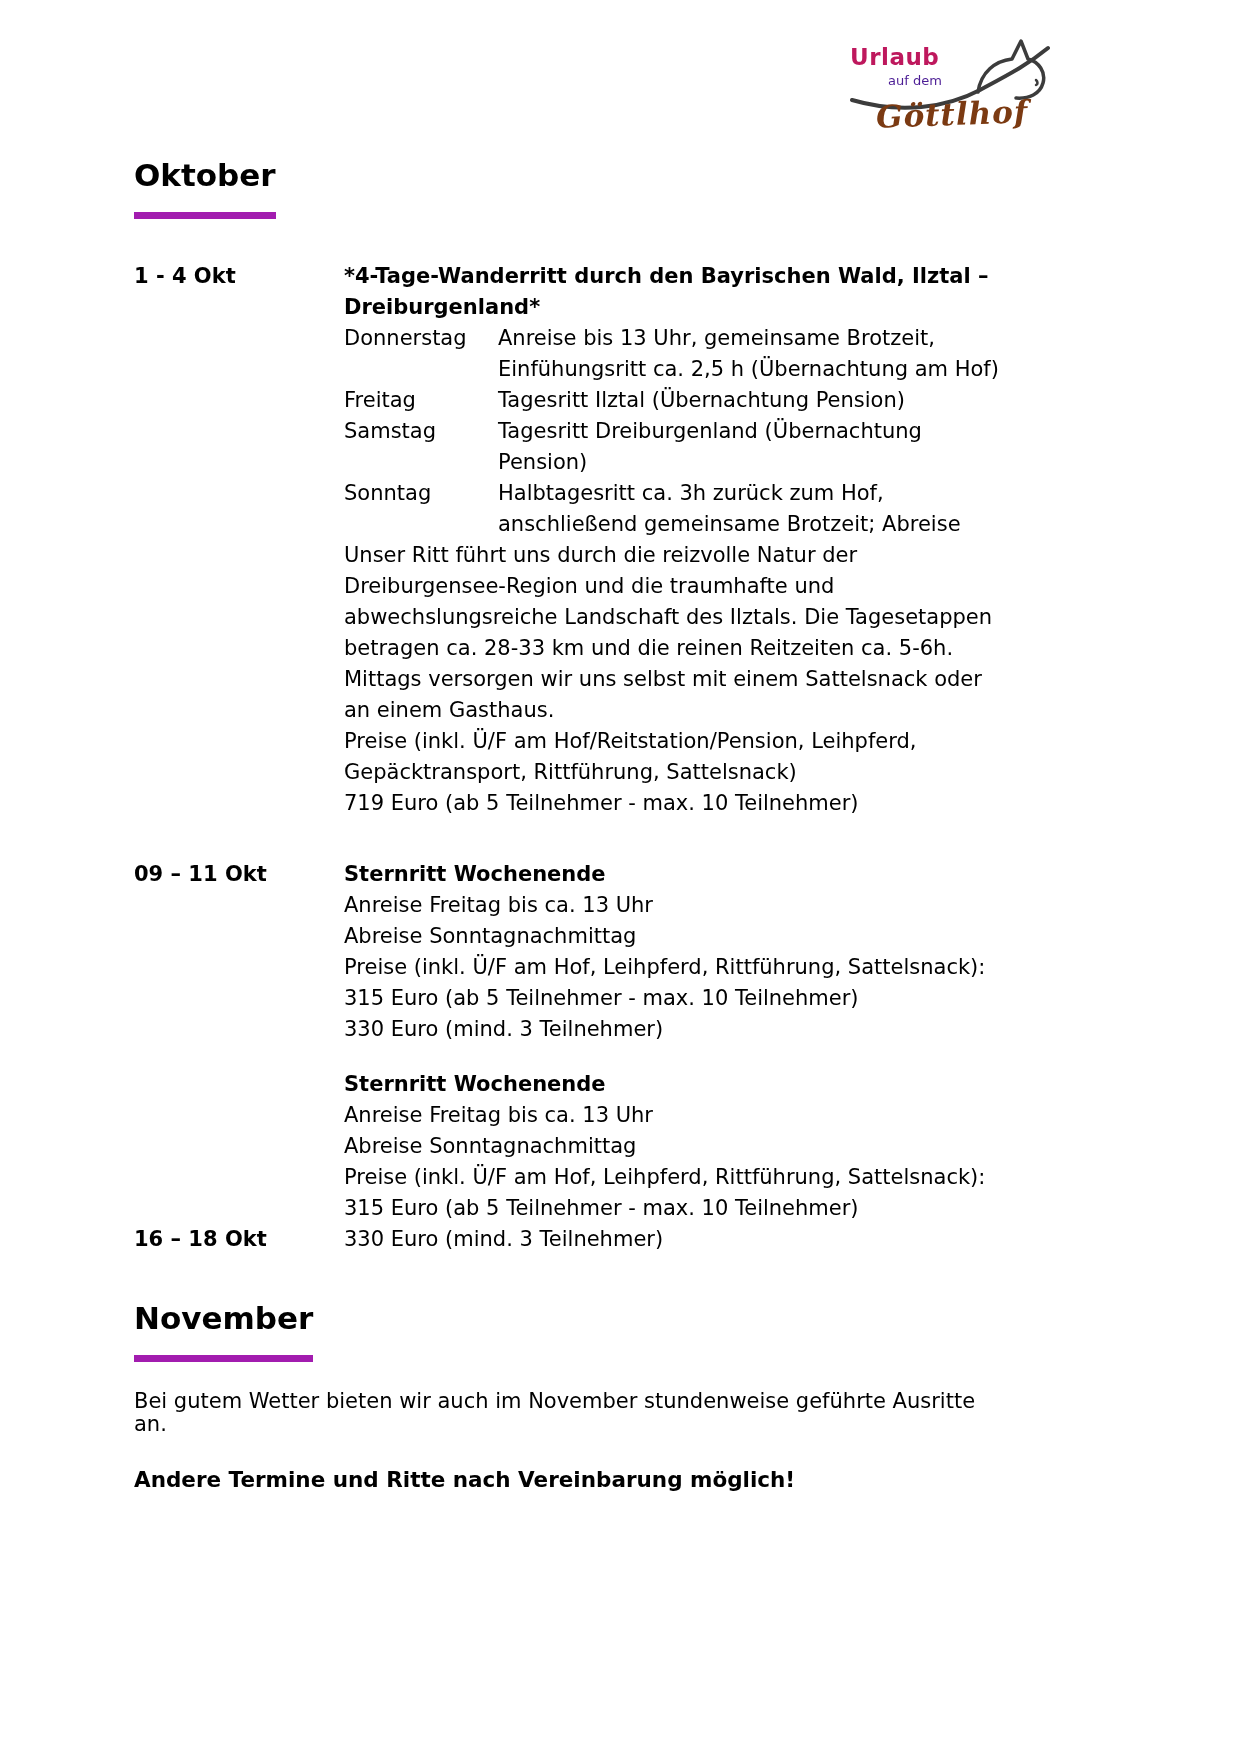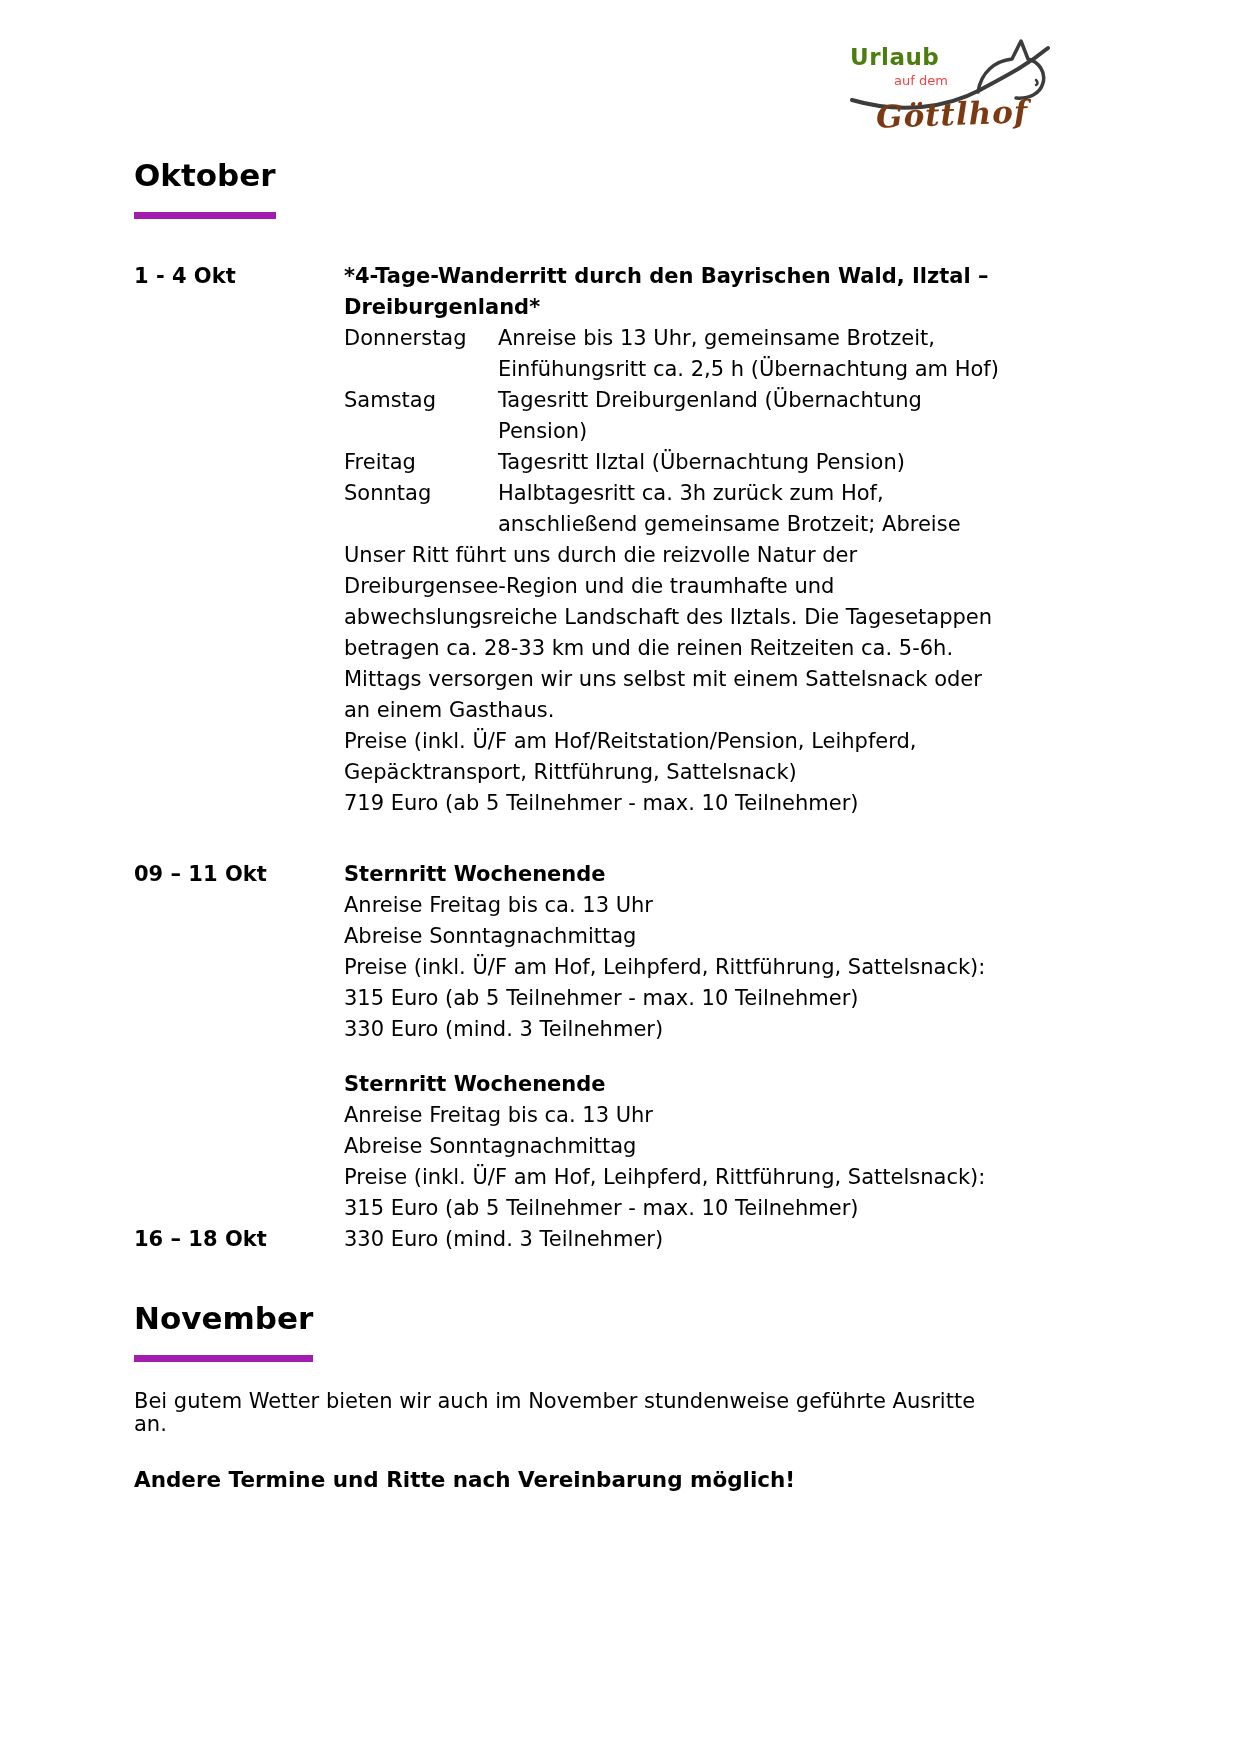--- a/index.html
+++ b/index.html
@@ -9,25 +9,25 @@
     background:#ffffff;
     color:#000;
     font-family:"DejaVu Sans", sans-serif;
     overflow:hidden;
   }
   
   .logo{position:absolute;top:36px;right:182px;width:210px;height:112px;}
   .logo svg{position:absolute;left:0;top:0;width:210px;height:112px;}
   .logo .brand-top{
     position:absolute;left:2px;top:8px;
-    font-size:23px;font-weight:bold;color:#4d7c0f;letter-spacing:.5px;z-index:2;
+    font-size:23px;font-weight:bold;color:#be185d;letter-spacing:.5px;z-index:2;
   }
   .logo .brand-mid{
-    position:absolute;left:46px;top:37px;
-    font-size:13px;color:#ef4444;z-index:2;
+    position:absolute;left:40px;top:37px;
+    font-size:13px;color:#4c1d95;z-index:2;
   }
   .logo .brand-name{
     position:absolute;left:28px;top:60px;
     font-family:"DejaVu Serif", serif;
     font-style:italic;font-weight:bold;
     font-size:31px;color:#7b3a12;letter-spacing:1px;
     transform:rotate(-2deg);z-index:2;white-space:nowrap;
   }
   
   .content{padding:158px 0 0 134px;}
@@ -70,26 +70,26 @@
 
     <div class="event ev1">
       <div class="date">1 - 4 Okt</div>
       <div class="ebody">
         <div class="etitle">*4-Tage-Wanderritt durch den Bayrischen Wald, Ilztal – Dreiburgenland*</div>
         <div class="srow">
           <div class="sday">Donnerstag</div>
           <div class="sdesc">Anreise bis 13 Uhr, gemeinsame Brotzeit, Einfühungsritt ca. 2,5 h (Übernachtung am Hof)</div>
         </div>
         <div class="srow">
+          <div class="sday">Freitag</div>
+          <div class="sdesc">Tagesritt Ilztal (Übernachtung Pension)</div>
+        </div>
+        <div class="srow">
           <div class="sday">Samstag</div>
           <div class="sdesc">Tagesritt Dreiburgenland (Übernachtung Pension)</div>
-        </div>
-        <div class="srow">
-          <div class="sday">Freitag</div>
-          <div class="sdesc">Tagesritt Ilztal (Übernachtung Pension)</div>
         </div>
         <div class="srow">
           <div class="sday">Sonntag</div>
           <div class="sdesc">Halbtagesritt ca. 3h zurück zum Hof, anschließend gemeinsame Brotzeit; Abreise</div>
         </div>
         <p class="para">Unser Ritt führt uns durch die reizvolle Natur der Dreiburgensee-Region und die traumhafte und abwechslungsreiche Landschaft des Ilztals. Die Tagesetappen betragen ca. 28-33 km und die reinen Reitzeiten ca. 5-6h. Mittags versorgen wir uns selbst mit einem Sattelsnack oder an einem Gasthaus.</p>
         <div>Preise (inkl. Ü/F am Hof/Reitstation/Pension, Leihpferd, Gepäcktransport, Rittführung, Sattelsnack)</div>
         <div>719 Euro (ab 5 Teilnehmer - max. 10 Teilnehmer)</div>
       </div>
     </div>

